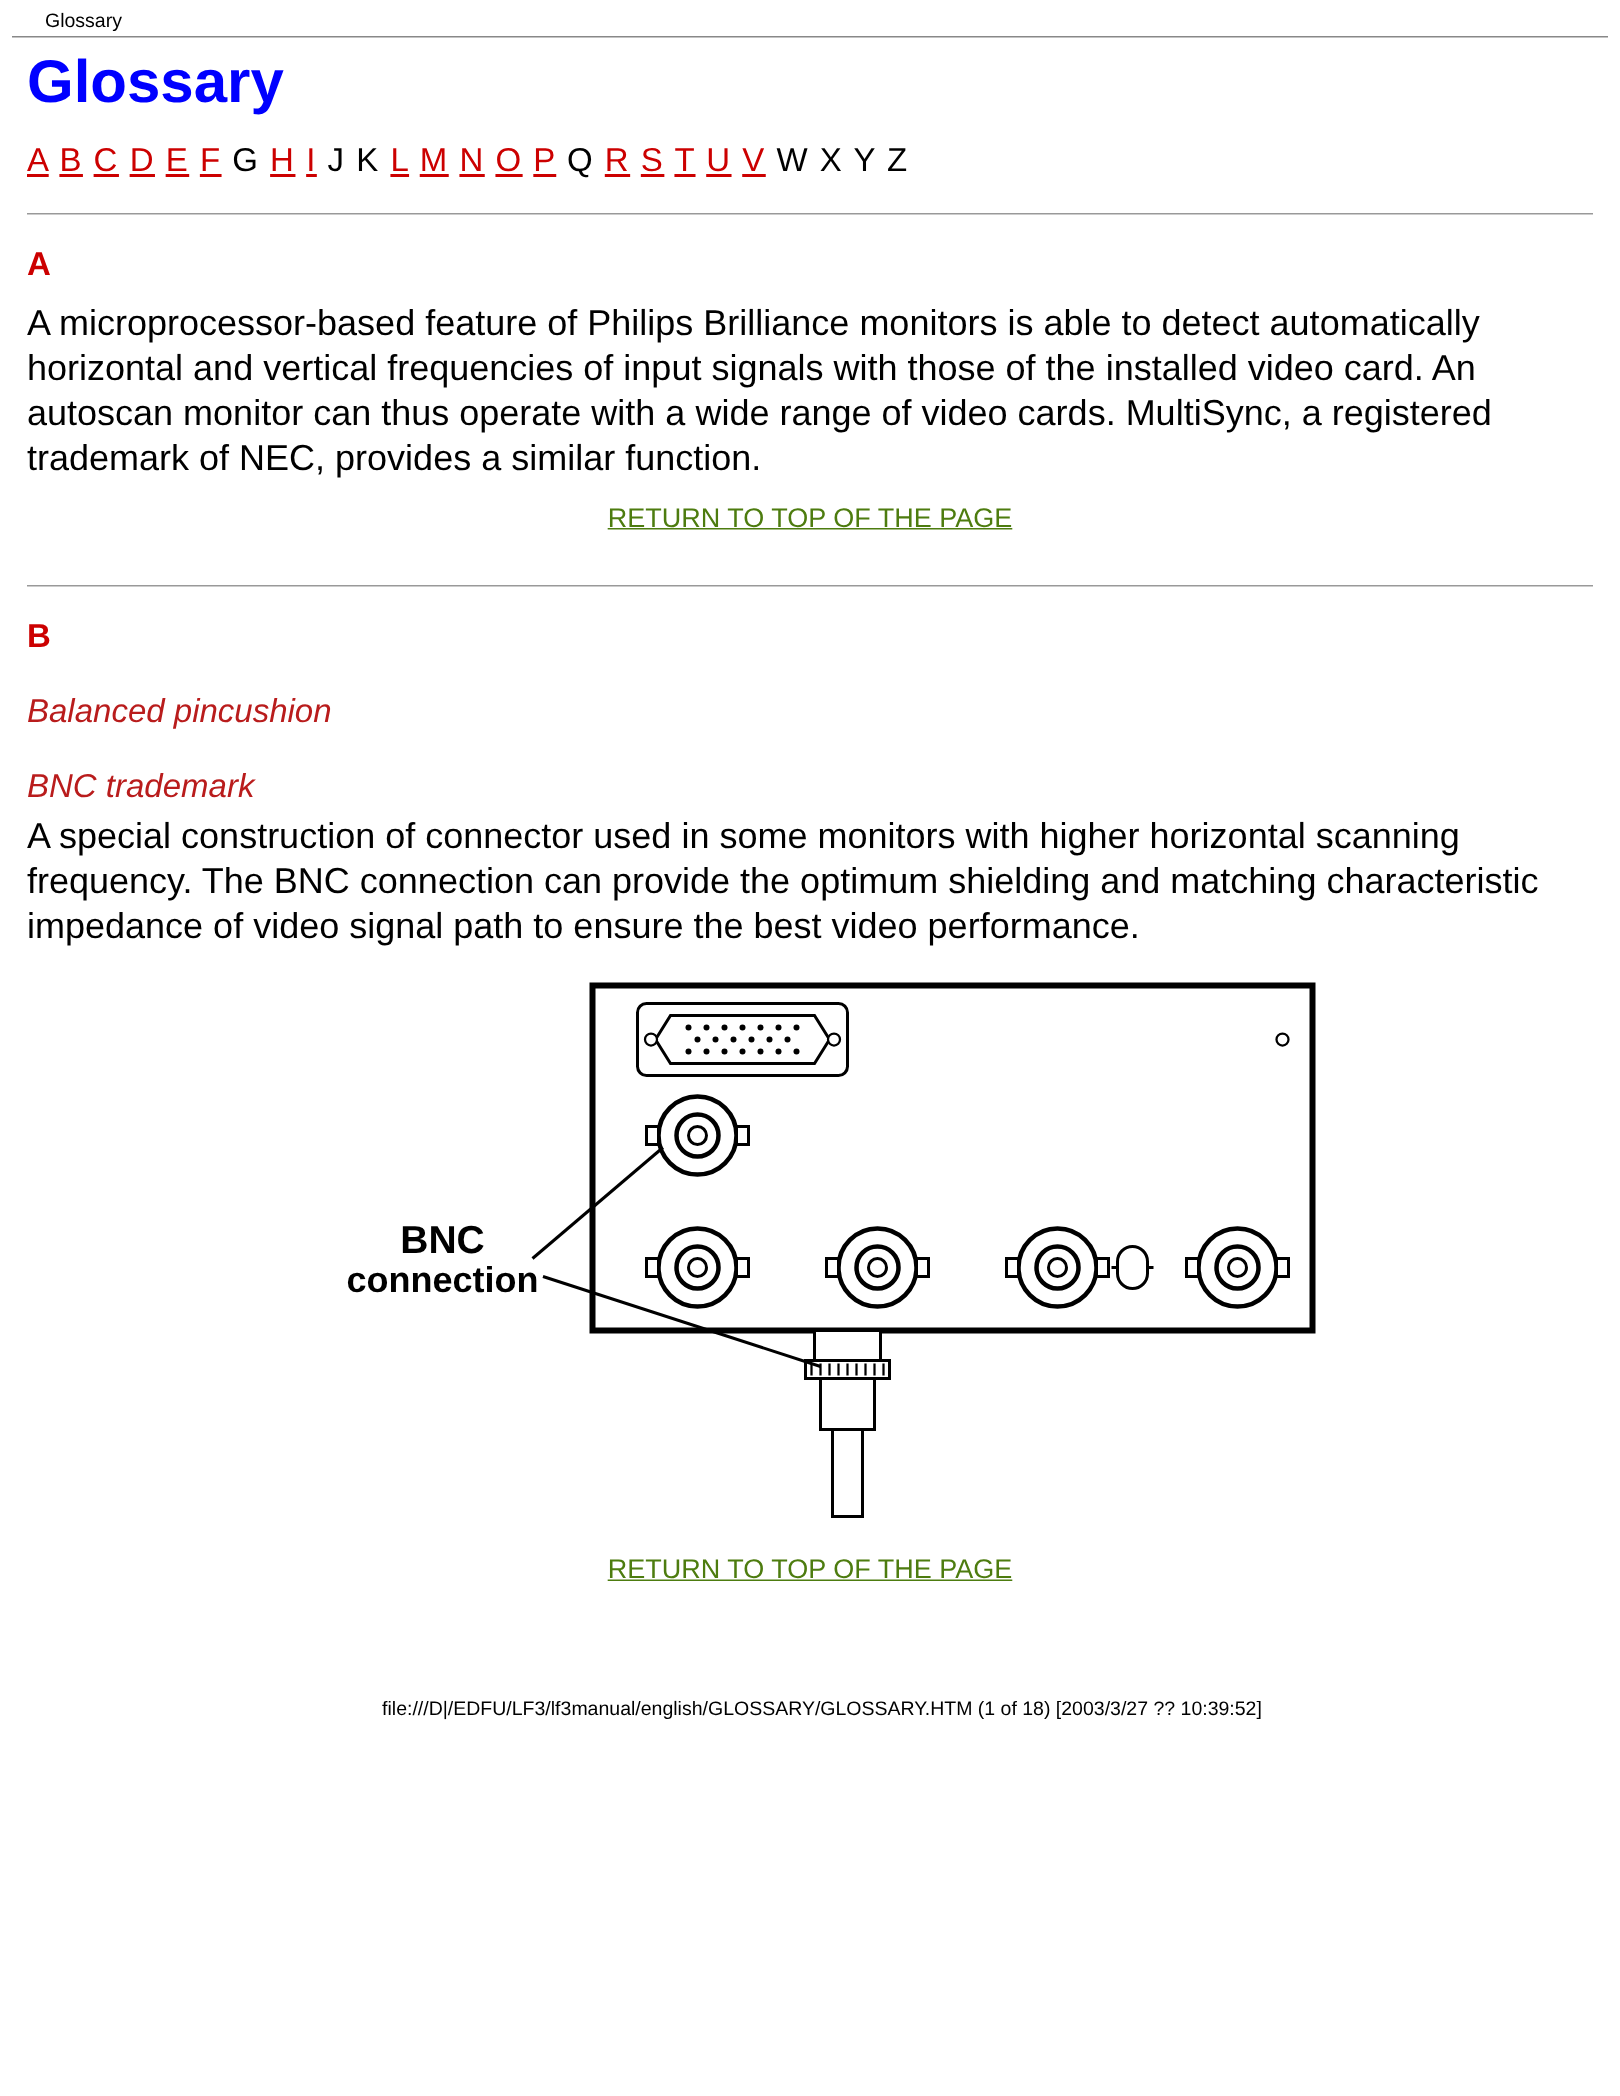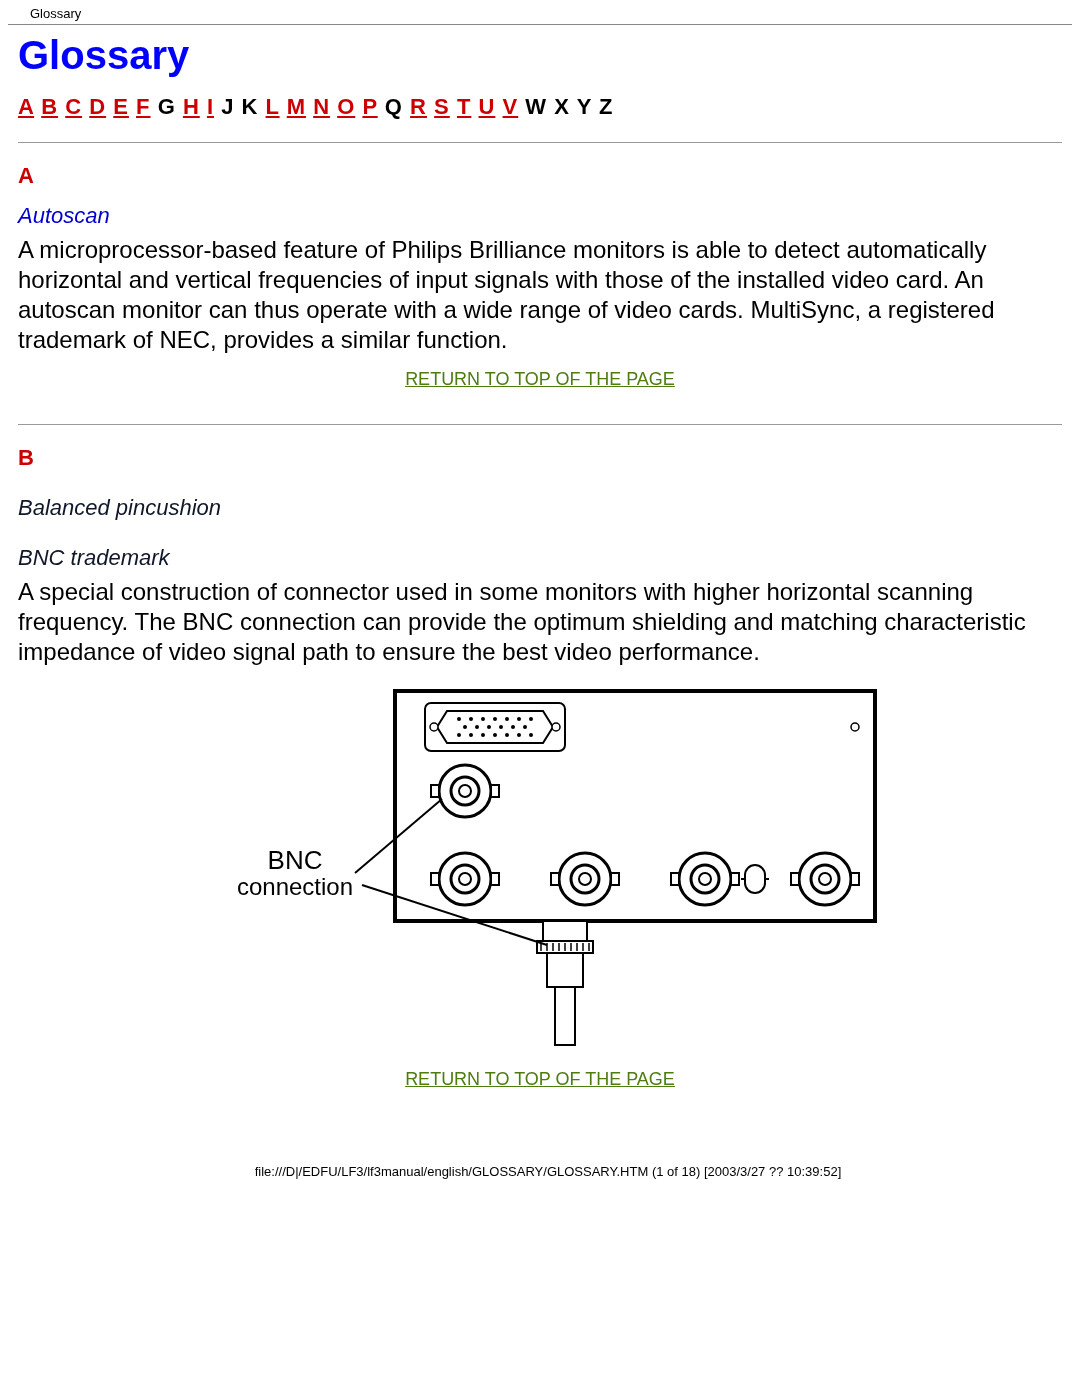--- a/index.html
+++ b/index.html
@@ -26,21 +26,20 @@
     color: #0000ff;
     font-size: 40px;
     font-weight: bold;
     margin: 8px 0 16px 0;
   }
   .alpha-nav {
     font-size: 22px;
     color: #000;
     margin-bottom: 22px;
     letter-spacing: 1px;
-    font-weight: bold;
   }
   .alpha-nav a {
     color: #cc0000;
     text-decoration: underline;
   }
   .alpha-nav span.plain {
     color: #000;
   }
   hr {
     border: none;
@@ -53,21 +52,21 @@
     font-size: 22px;
     margin: 20px 0 12px 0;
   }
   .term-primary {
     color: #0000cc;
     font-style: italic;
     font-size: 22px;
     margin: 14px 0 6px 0;
   }
   .term-secondary {
-    color: #0f172a;
+    color: #b91c1c;
     font-style: italic;
     font-size: 22px;
     margin: 24px 0 6px 0;
   }
   .body-text {
     font-size: 24px;
     line-height: 1.25;
     margin: 6px 0 14px 0;
   }
   .return-link {
@@ -75,20 +74,21 @@
     margin: 14px 0 34px 0;
   }
   .return-link a {
     color: #4d7c0f;
     text-decoration: underline;
     font-size: 18px;
   }
   .diagram-wrap {
     text-align: center;
     margin: 10px 0 4px 0;
+    font-weight: bold;
   }
   .footer {
     text-align: center;
     font-size: 13px;
     padding: 30px 0 12px 16px;
   }
   svg { display: inline-block; }
 </style>
 </head>
 <body>
@@ -124,21 +124,20 @@
     <a href="#">V</a>
     <span class="plain">W</span>
     <span class="plain">X</span>
     <span class="plain">Y</span>
     <span class="plain">Z</span>
   </div>
 
   <hr>
 
   <div class="section-letter">A</div>
-  <div class="term-primary">Autoscan</div>
   <div class="body-text">A microprocessor-based feature of Philips Brilliance monitors is able to detect automatically horizontal and vertical frequencies of input signals with those of the installed video card. An autoscan monitor can thus operate with a wide range of video cards. MultiSync, a registered trademark of NEC, provides a similar function.</div>
 
   <div class="return-link">
     <a href="#">RETURN TO TOP OF THE PAGE</a>
   </div>
 
   <hr>
 
   <div class="section-letter">B</div>
 

